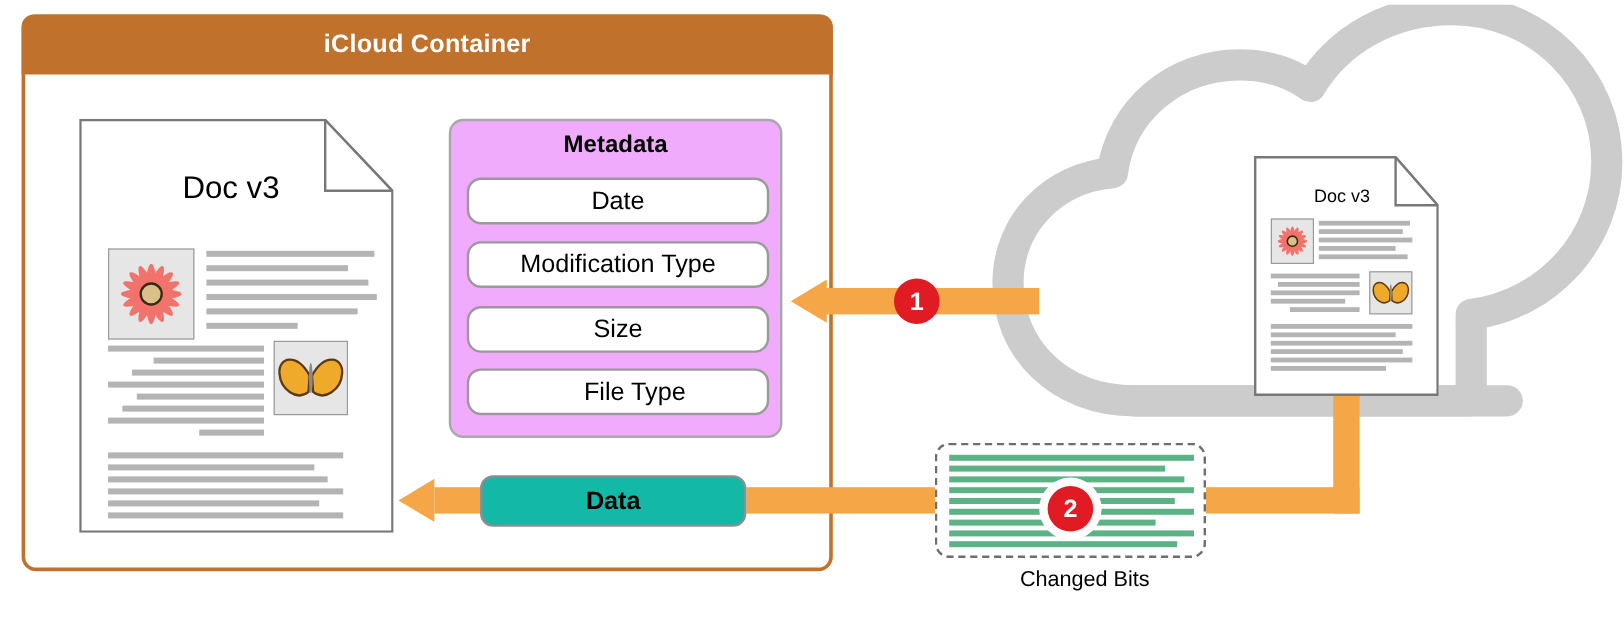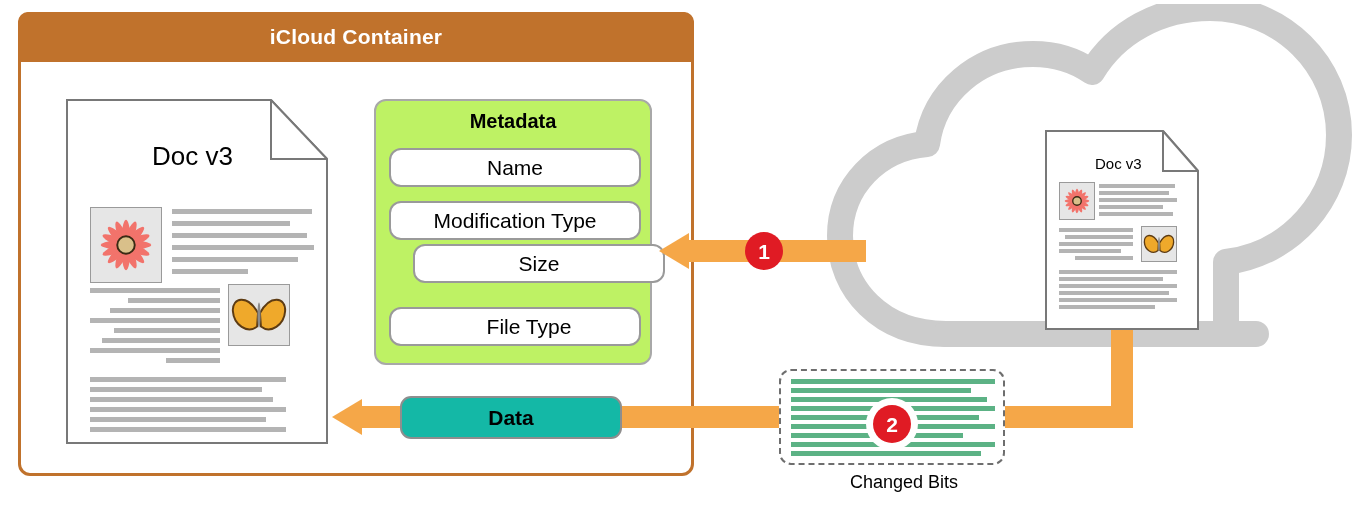--- a/index.html
+++ b/index.html
@@ -86,21 +86,21 @@
     overflow: hidden;
   }
 
   
   .metadata-panel {
     position: absolute;
     left: 374px;
     top: 99px;
     width: 278px;
     height: 266px;
-    background: #bef264;
+    background: #f0abfc;
     border: 2px solid #a8a8a8;
     border-radius: 12px;
     box-sizing: border-box;
   }
   .metadata-title {
     position: absolute;
     top: 9px;
     left: 0;
     width: 100%;
     text-align: center;
@@ -267,23 +267,23 @@
     <div class="tline" style="left:24px; top:278px; width:196px;"></div>
     <div class="tline" style="left:24px; top:288px; width:172px;"></div>
     <div class="tline" style="left:24px; top:298px; width:183px;"></div>
     <div class="tline" style="left:24px; top:308px; width:196px;"></div>
     <div class="tline" style="left:24px; top:318px; width:176px;"></div>
     <div class="tline" style="left:24px; top:328px; width:196px;"></div>
   </div>
 
   <div class="metadata-panel">
     <div class="metadata-title">Metadata</div>
-    <div class="meta-row" style="top:47px;">Name</div>
+    <div class="meta-row" style="top:47px;">Date</div>
     <div class="meta-row" style="top:100px;">Modification Type</div>
-    <div class="meta-row" style="top:143px;margin-left:24px;">Size</div>
+    <div class="meta-row" style="top:154px;">Size</div>
     <div class="meta-row" style="top:206px;padding-left:28px;">File Type</div>
   </div>
 
   <div class="cloud">
     <svg viewBox="0 0 527 346" style="width:100%;height:100%;">
       <path d="M120,330
                C 55,330 14,285 14,232
                C 14,182 52,144 101,140
                C 108,88 153,50 207,50
                C 229,50 249,56 266,68

